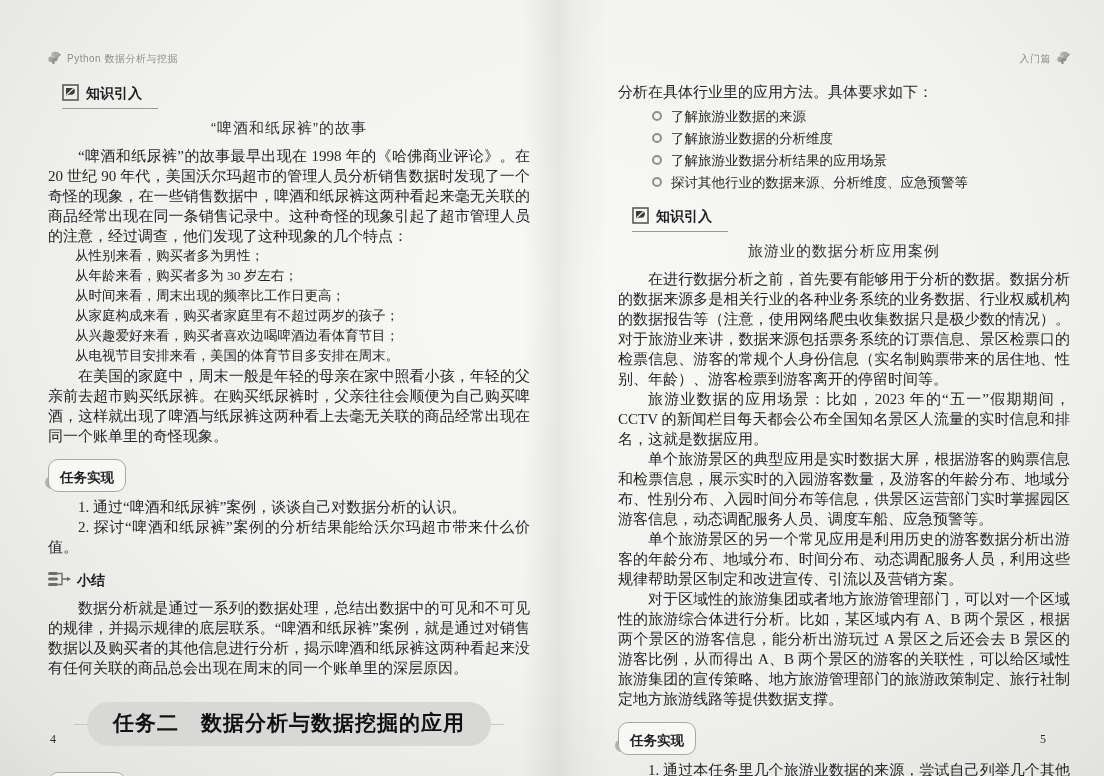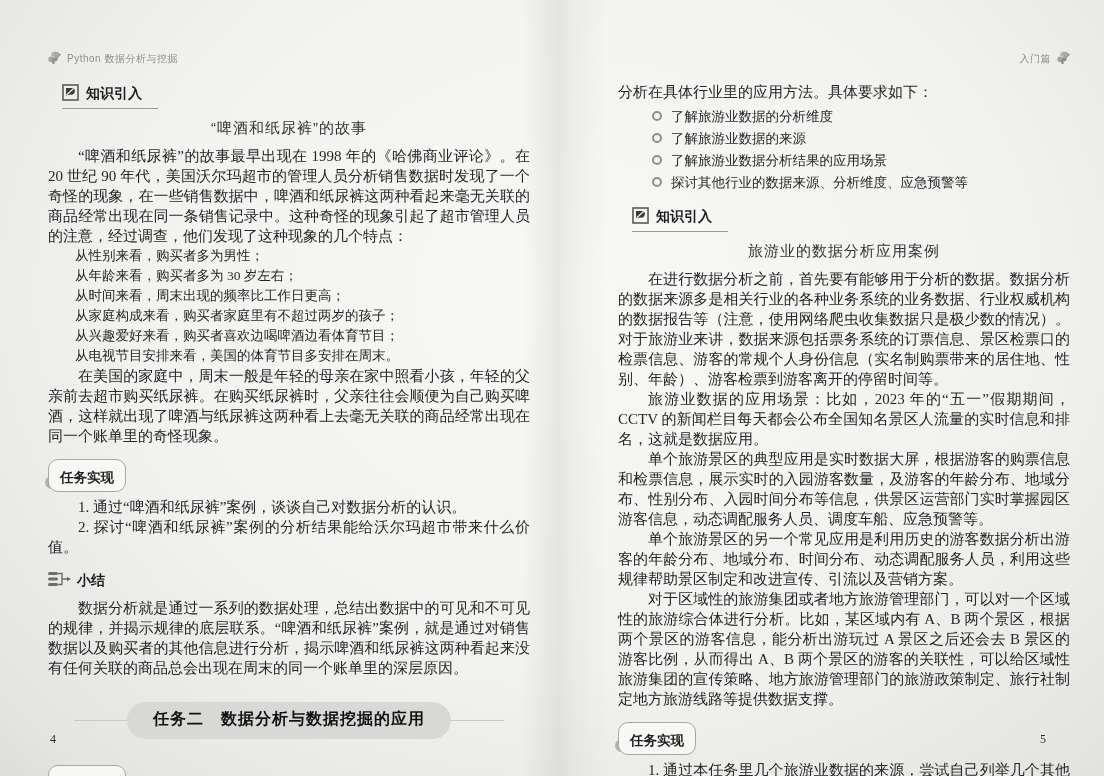--- a/index.html
+++ b/index.html
@@ -68,21 +68,21 @@
     font-family:"Liberation Sans","DejaVu Sans",sans-serif;
     font-weight:bold; font-size:14px; color:#1d1d1d;text-align:center;
   }
 
   
   .task-row { display:flex; align-items:center; }
   .task-row .hr { height:1px; background:#c8c8c6; flex:1; }
   .task-pill {
     background:#d8d8d6; border-radius:24px; padding:7px 26px 9px;
     font-family:"Liberation Sans","DejaVu Sans",sans-serif;
-    font-weight:bold; font-size:16px; color:#111; letter-spacing:1px;
+    font-weight:bold; font-size:21px; color:#111; letter-spacing:1px;
     white-space:nowrap;
   }
 
   
   .req { display:flex; gap:9px; margin-left:34px; align-items:flex-start; line-height:22px; }
   .req .ring {
     flex:0 0 auto; width:10px; height:10px; margin-top:5px;
     border:2.6px solid #8f8f8d; border-radius:50%; background:#f4f4f2;
   }
   .req .txt { font-size:13.5px; color:#262626; }
@@ -196,25 +196,25 @@
         </span>
       </div>
 
       <div style="height:16px;"></div>
 
       <div class="para noindent">分析在具体行业里的应用方法。具体要求如下：</div>
       <div style="height:4px;"></div>
 
       <div class="req">
         <span class="ring"></span>
+        <span class="txt">了解旅游业数据的来源</span>
+      </div>
+      <div class="req">
+        <span class="ring"></span>
         <span class="txt">了解旅游业数据的分析维度</span>
-      </div>
-      <div class="req">
-        <span class="ring"></span>
-        <span class="txt">了解旅游业数据的来源</span>
       </div>
       <div class="req">
         <span class="ring"></span>
         <span class="txt">了解旅游业数据分析结果的应用场景</span>
       </div>
       <div class="req">
         <span class="ring"></span>
         <span class="txt">探讨其他行业的数据来源、分析维度、应急预警等</span>
       </div>
 

